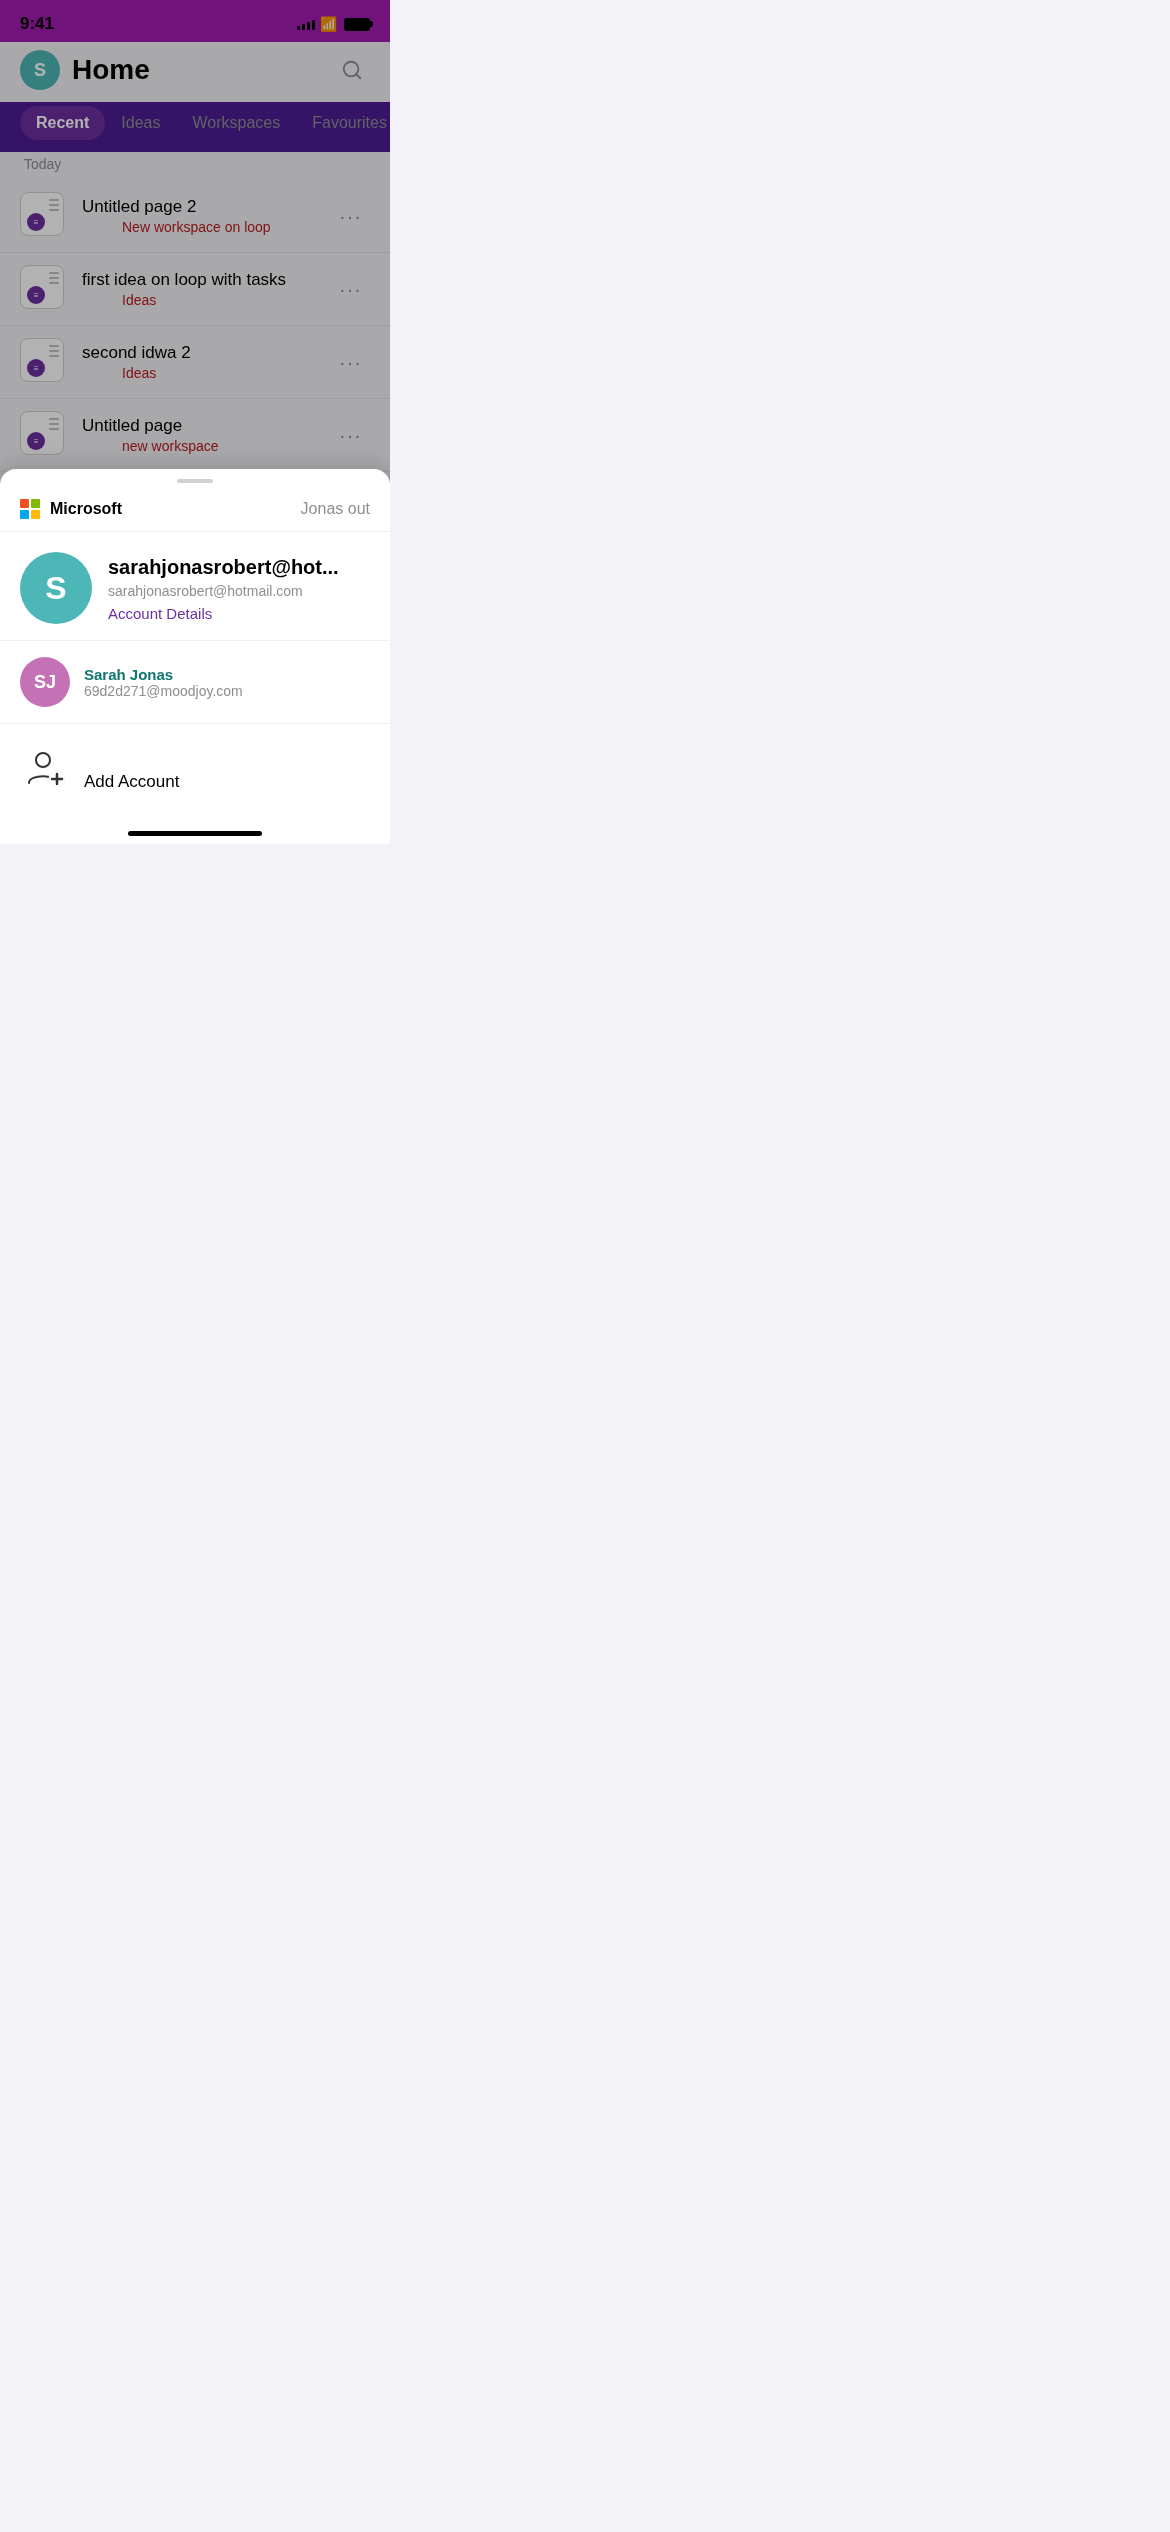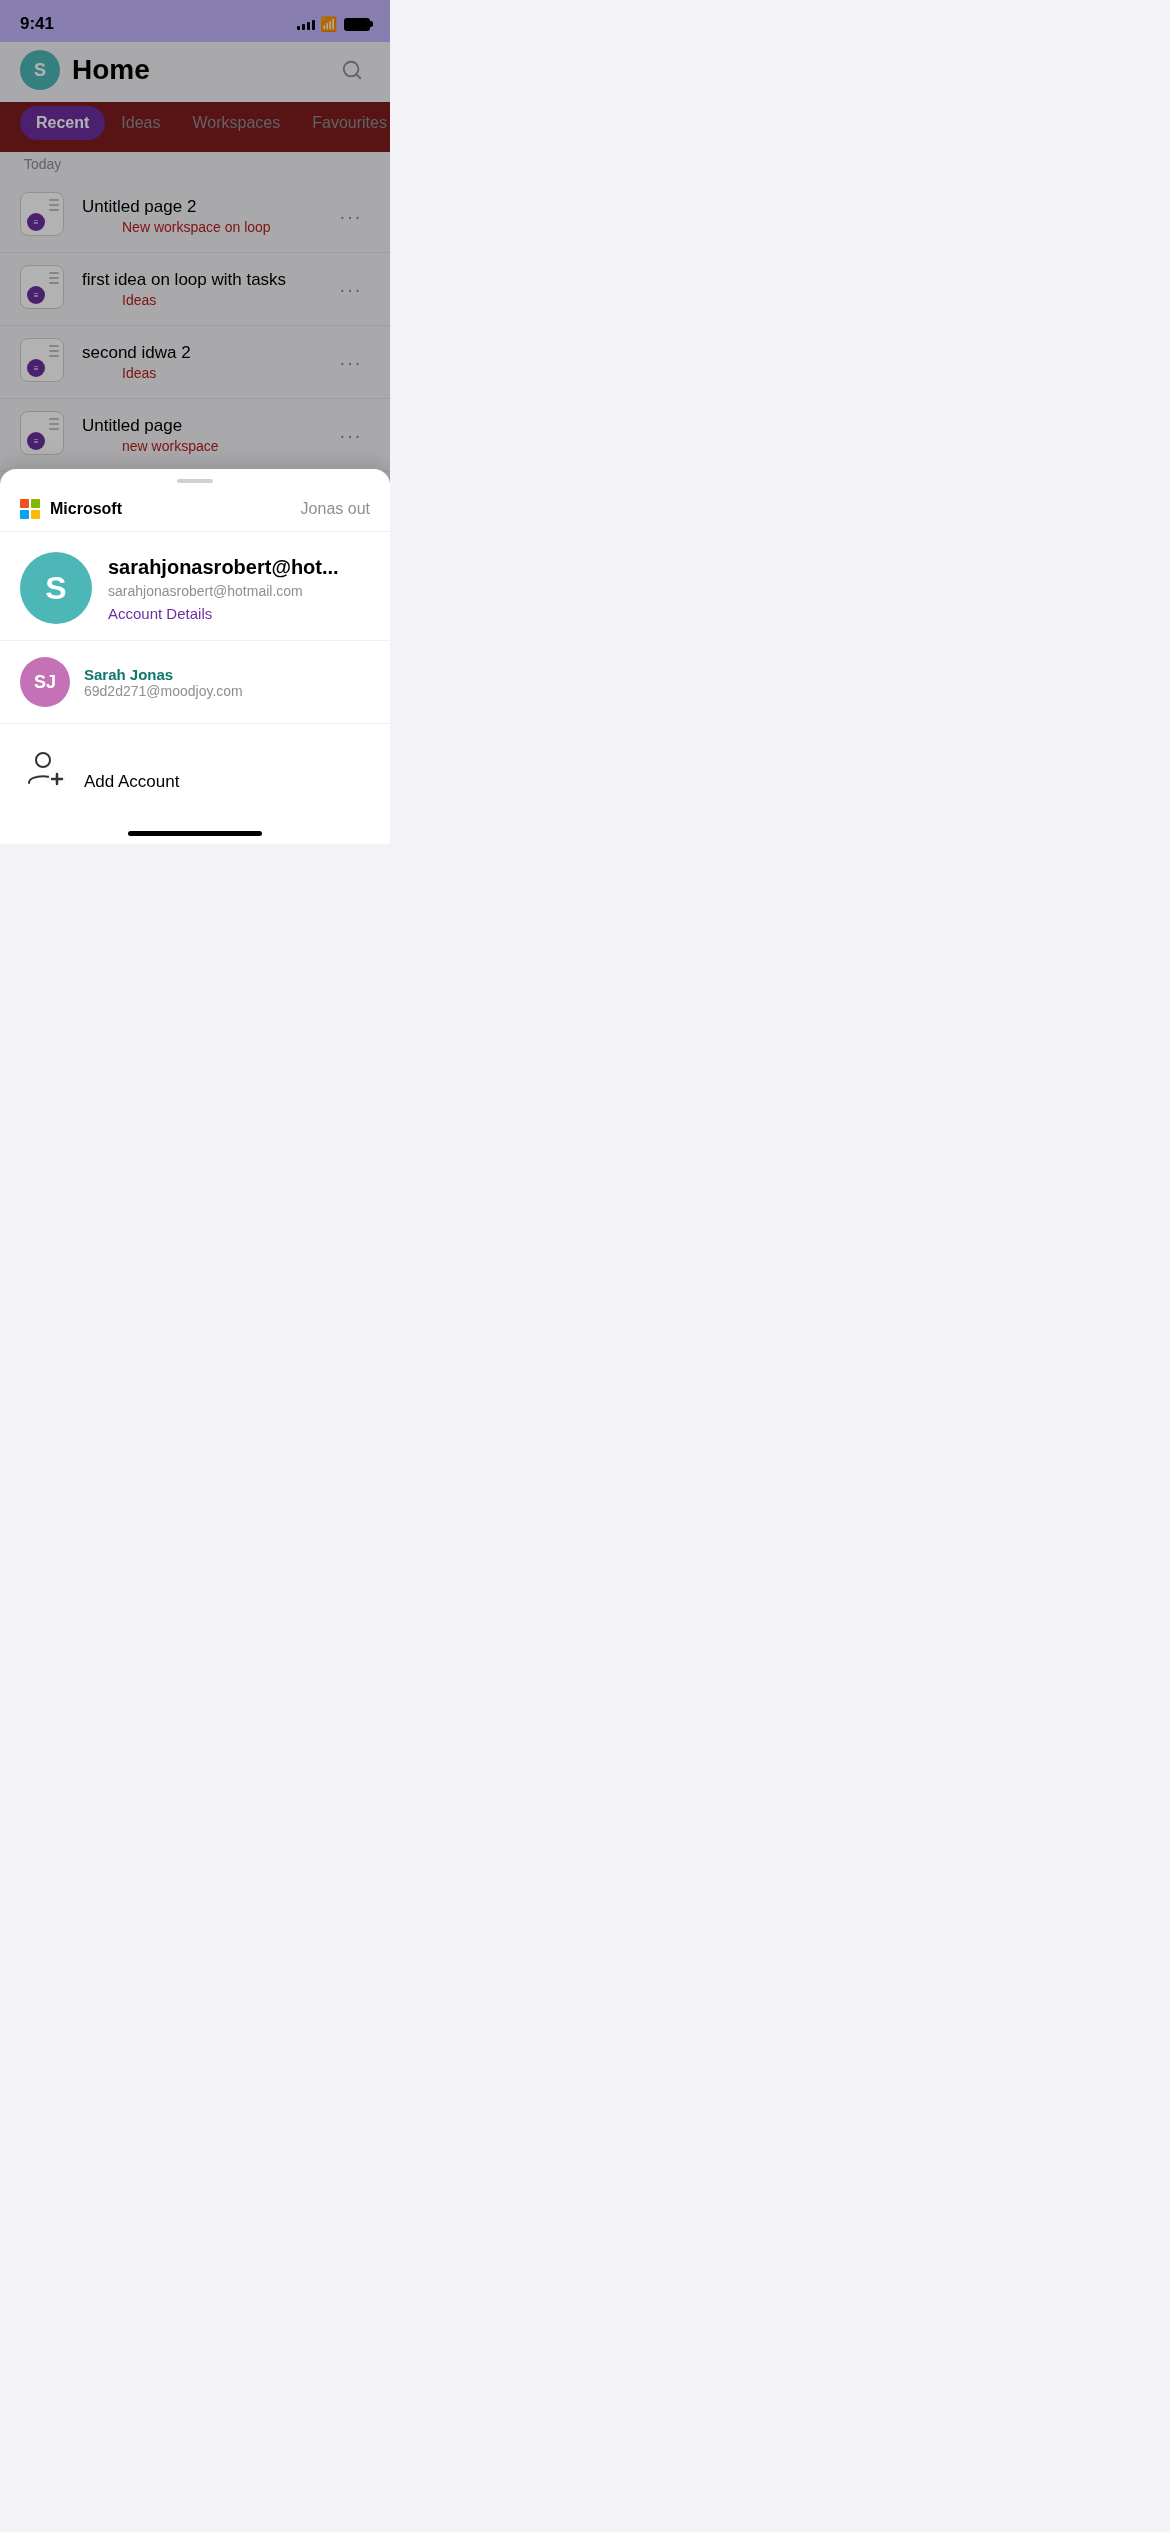--- a/index.html
+++ b/index.html
@@ -13,21 +13,21 @@
       position: relative;
       overflow: hidden;
     }
 
     
     .status-bar {
       display: flex;
       justify-content: space-between;
       align-items: center;
       padding: 14px 20px 8px;
-      background: #c4b5fd;
+      background: #a21caf;
     }
     .status-time {
       font-size: 17px;
       font-weight: 600;
       color: #000;
     }
     .status-icons {
       display: flex;
       align-items: center;
       gap: 6px;
@@ -107,21 +107,21 @@
       justify-content: center;
       color: #8e8e93;
     }
 
     
     .tab-bar {
       display: flex;
       align-items: center;
       padding: 4px 20px 12px;
       gap: 0;
-      background: #7f1d1d;
+      background: #4c1d95;
     }
     .tab-item {
       padding: 8px 16px;
       font-size: 16px;
       color: #8e8e93;
       border-radius: 20px;
       cursor: pointer;
     }
     .tab-item.active {
       background: #6b2fa0;

